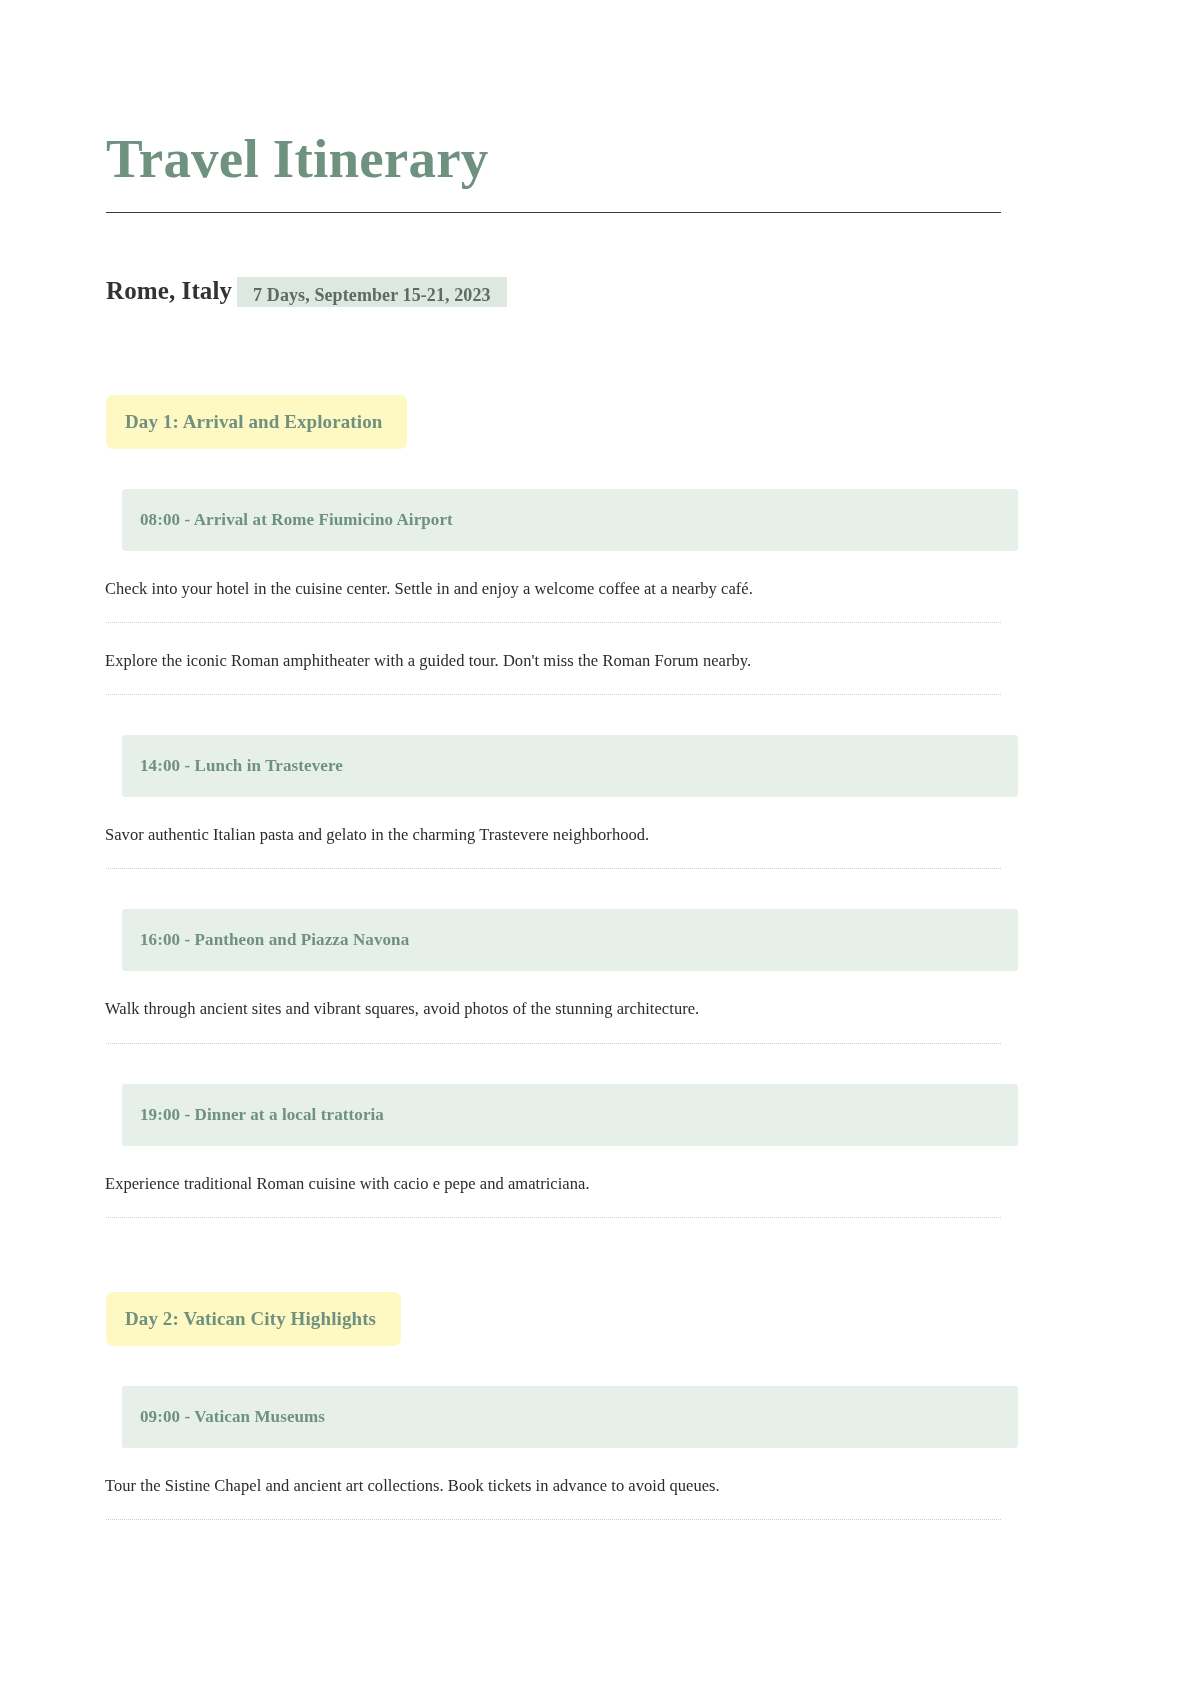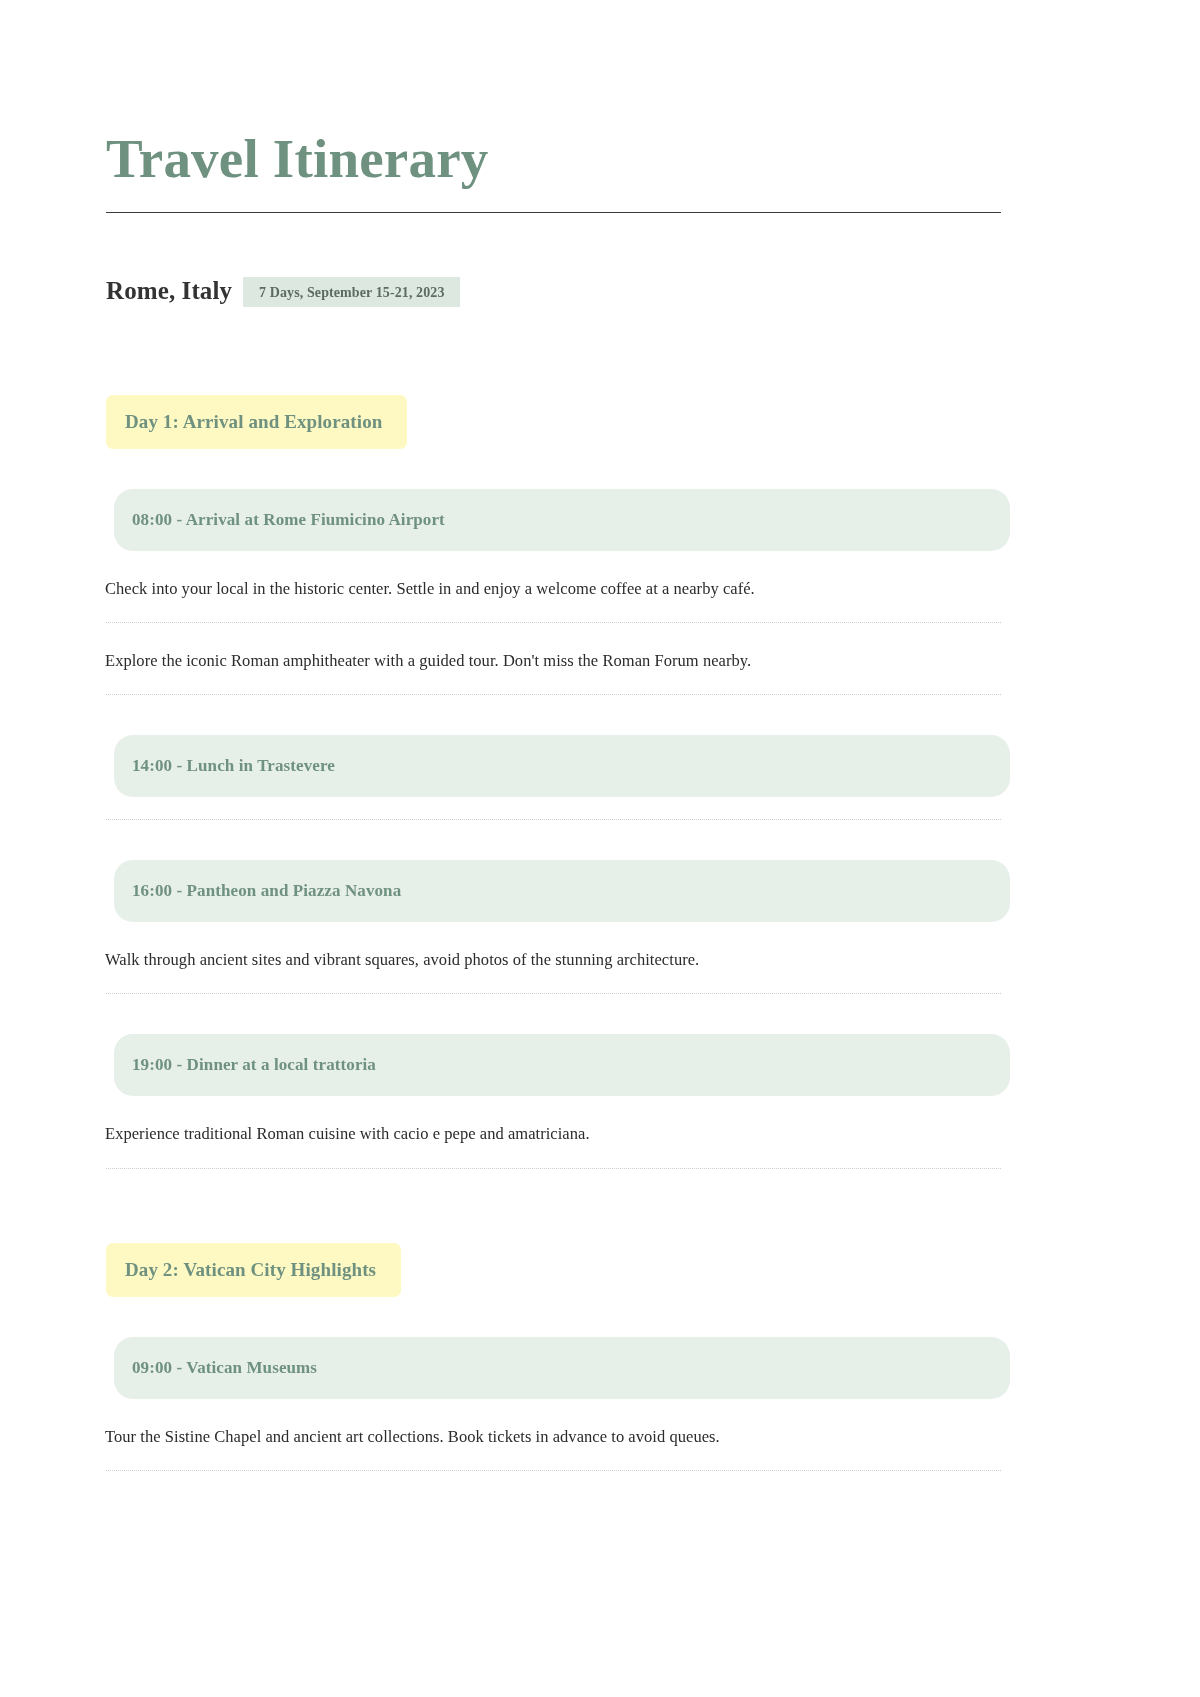--- a/index.html
+++ b/index.html
@@ -45,24 +45,24 @@
     height: 30px;
   }
   .dest-name {
     font-size: 25px;
     font-weight: 700;
     color: #333333;
     letter-spacing: 0.1px;
     white-space: nowrap;
   }
   .dest-badge {
-    margin-left: 11px;
+    margin-left: 5px;
     background: #dde8e0;
     color: #5c6c63;
-    font-size: 14px;
+    font-size: 18px;
     font-weight: 700;
     letter-spacing: 0.1px;
     padding: 9px 16px 10px 16px;
     white-space: nowrap;
     line-height: 1;
   }
 
   
   .day-section { margin-top: 0; }
   .day-section.first { margin-top: 88px; }
@@ -78,24 +78,24 @@
     padding: 17px 25px 18px 19px;
     border-radius: 7px;
     line-height: 1;
     white-space: nowrap;
   }
 
   
   .activity { margin-top: 0; }
   .activity-bar {
     margin-top: 40px;
-    margin-left: 8px;
+    margin-left: 16px;
     width: 896px;
     background: #e7efe9;
-    border-radius: 19px;
+    border-radius: 3px;
     padding: 22px 0 23px 18px;
     line-height: 1;
   }
   .activity-title {
     font-size: 17px;
     font-weight: 700;
     color: #6f9180;
     letter-spacing: 0.1px;
     white-space: nowrap;
   }
@@ -126,29 +126,30 @@
   <div class="dest-row">
     <span class="dest-name">Rome, Italy</span>
     <span class="dest-badge">7 Days, September 15-21, 2023</span>
   </div>
 
   <div id="days-container">
       <div class="day-section first"><div class="day-chip">Day 1: Arrival and Exploration</div><div class="activity">
           <div class="activity-bar">
             <div class="activity-title">08:00 - Arrival at Rome Fiumicino Airport</div>
           </div>
-          <div class="activity-desc">Check into your local in the historic center. Settle in and enjoy a welcome coffee at a nearby café.</div>
+          <div class="activity-desc">Check into your hotel in the cuisine center. Settle in and enjoy a welcome coffee at a nearby café.</div>
           <div class="activity-divider"></div>
         </div><div class="activity">
           <div class="activity-desc">Explore the iconic Roman amphitheater with a guided tour. Don't miss the Roman Forum nearby.</div>
           <div class="activity-divider"></div>
         </div><div class="activity">
           <div class="activity-bar">
             <div class="activity-title">14:00 - Lunch in Trastevere</div>
           </div>
+          <div class="activity-desc">Savor authentic Italian pasta and gelato in the charming Trastevere neighborhood.</div>
           <div class="activity-divider"></div>
         </div><div class="activity">
           <div class="activity-bar">
             <div class="activity-title">16:00 - Pantheon and Piazza Navona</div>
           </div>
           <div class="activity-desc">Walk through ancient sites and vibrant squares, avoid photos of the stunning architecture.</div>
           <div class="activity-divider"></div>
         </div><div class="activity">
           <div class="activity-bar">
             <div class="activity-title">19:00 - Dinner at a local trattoria</div>

